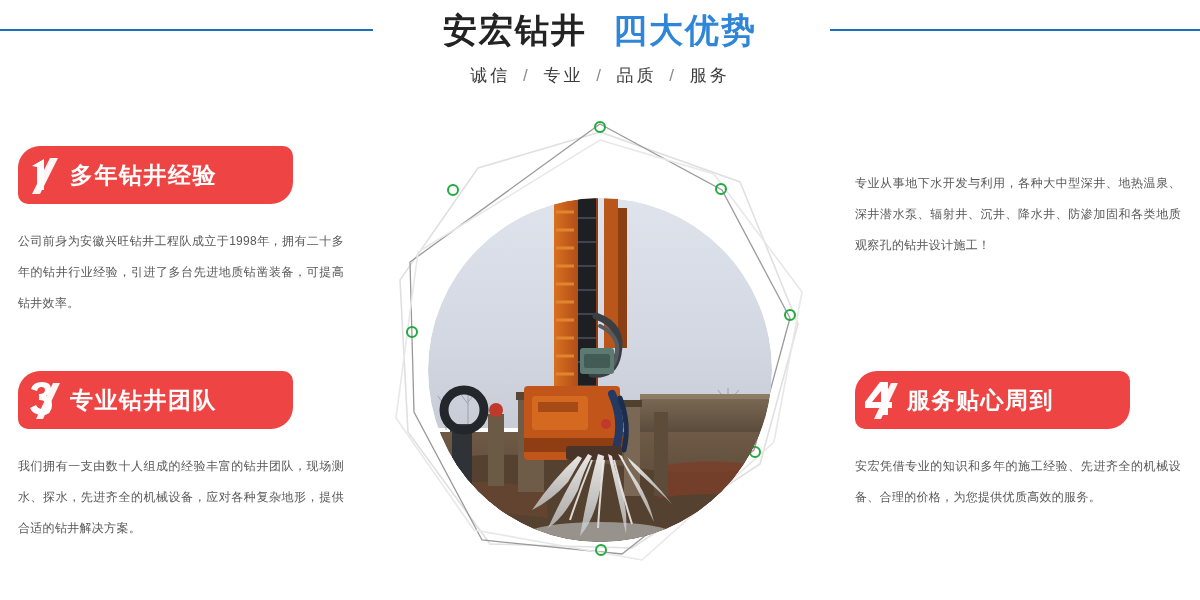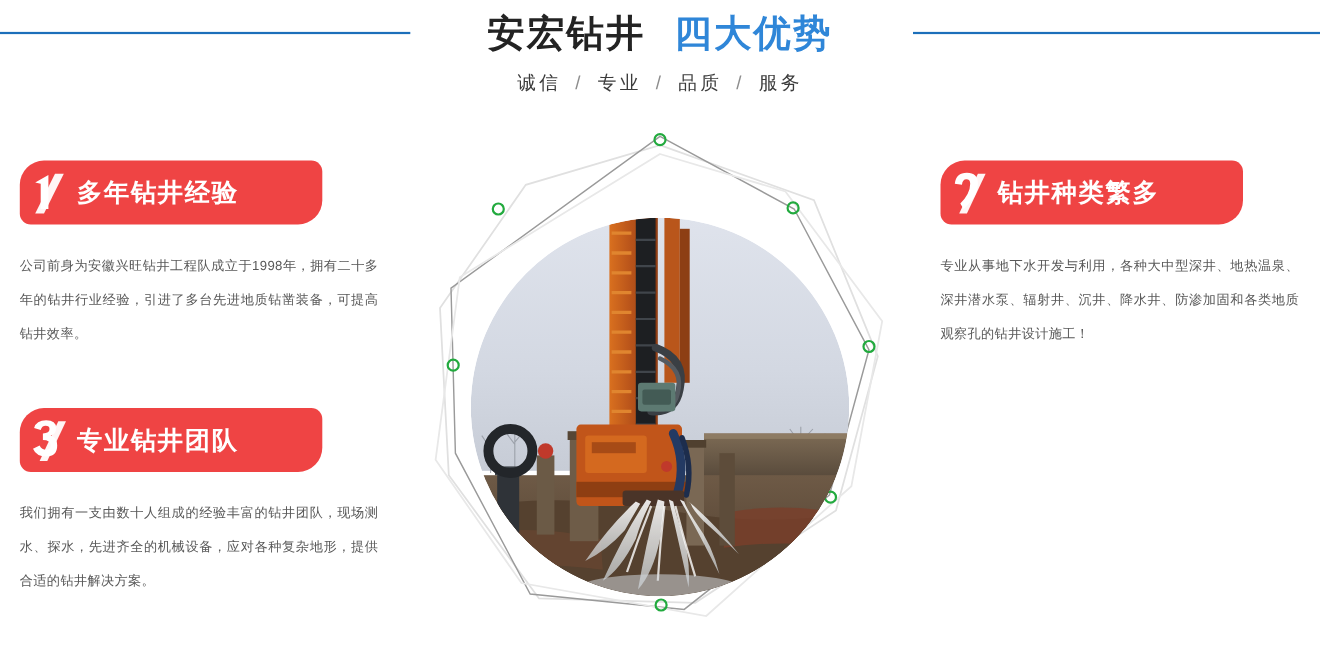--- a/index.html
+++ b/index.html
@@ -246,39 +246,43 @@
           <path d="M8 12 L20 5 L20 36 L13 36 L13 13 Z" fill="#ffffff"></path>
           <path d="M26 4 L34 4 L16 40 L8 40 Z" fill="#ffffff" opacity="0.95"></path>
         </svg>
       </span>
       <span class="banner-title">多年钻井经验</span>
     </div>
     <div class="card-body">公司前身为安徽兴旺钻井工程队成立于1998年，拥有二十多年的钻井行业经验，引进了多台先进地质钻凿装备，可提高钻井效率。</div>
   </div>
 
   <div class="card card-r card-2">
-    <div class="banner">
-      <span class="banner-num">
-        <svg width="46" height="42" viewBox="0 0 46 42">
-          <path d="M7 13 Q8 3 18 3 Q28 3 28 13 Q28 23 19 32 L15 36 L12 31 Q21 22 21 13 Q21 9 17.5 9 Q14 9 13.5 14 Z" fill="#ffffff"></path>
-          <path d="M28 4 L35 4 L18 40 L11 40 Z" fill="#ffffff" opacity="0.95"></path>
-        </svg>
-      </span>
-      <span class="banner-title">钻井种类繁多</span>
-    </div>
     <div class="card-body">专业从事地下水开发与利用，各种大中型深井、地热温泉、深井潜水泵、辐射井、沉井、降水井、防渗加固和各类地质观察孔的钻井设计施工！</div>
   </div>
 
   <div class="card card-l card-3">
     <div class="banner">
       <span class="banner-num">
         <svg width="46" height="42" viewBox="0 0 46 42">
           <path d="M7 10 Q9 3 18 3 Q27 3 27 10 Q27 15 22 17 Q28 19 28 26 Q28 36 18 36 Q9 36 6 29 L12 26 Q14 30 18 30 Q22 30 22 26 Q22 21 15 21 L15 15 Q21 15 21 11 Q21 8 17.5 8 Q14 8 13 12 Z" fill="#ffffff"></path>
           <path d="M29 4 L36 4 L19 40 L12 40 Z" fill="#ffffff" opacity="0.95"></path>
         </svg>
       </span>
       <span class="banner-title">专业钻井团队</span>
     </div>
     <div class="card-body">我们拥有一支由数十人组成的经验丰富的钻井团队，现场测水、探水，先进齐全的机械设备，应对各种复杂地形，提供合适的钻井解决方案。</div>
   </div>
 
+  <div class="card card-r card-4">
+    <div class="banner">
+      <span class="banner-num">
+        <svg width="46" height="42" viewBox="0 0 46 42">
+          <path d="M19 3 L27 3 L27 23 L31 23 L31 29 L27 29 L27 36 L20 36 L20 29 L4 29 L4 23 Z
+                   M20 12 L11 23 L20 23 Z" fill="#ffffff"></path>
+          <path d="M30 4 L37 4 L20 40 L13 40 Z" fill="#ffffff" opacity="0.95"></path>
+        </svg>
+      </span>
+      <span class="banner-title">服务贴心周到</span>
+    </div>
+    <div class="card-body">安宏凭借专业的知识和多年的施工经验、先进齐全的机械设备、合理的价格，为您提供优质高效的服务。</div>
+  </div>
 
 </div>
 
 </body></html>

